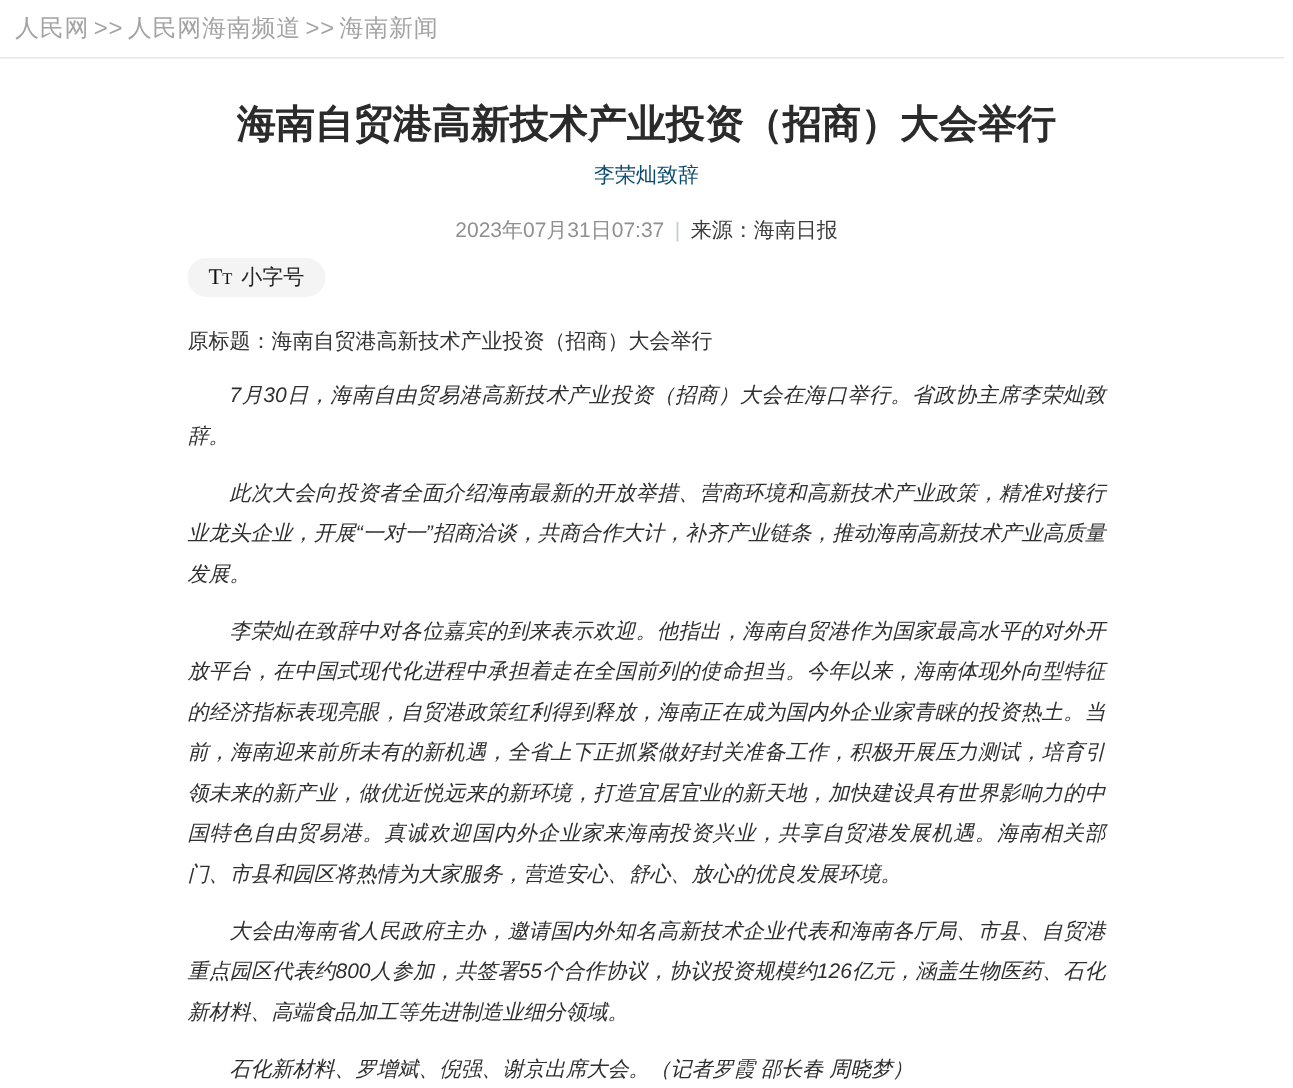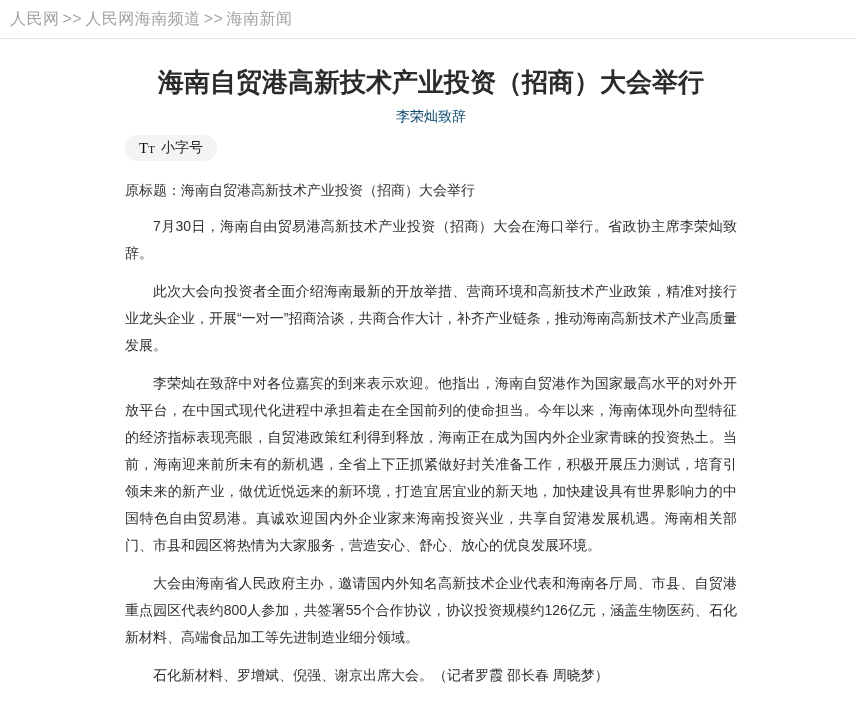--- a/index.html
+++ b/index.html
@@ -96,20 +96,21 @@
   .font-size-pill .t-big { font-size: 15px; }
   .font-size-pill .t-small { font-size: 11px; }
   
   .original-title {
     margin-top: 21px;
     font-size: 14px;
     color: #333333;
   }
   .article-body {
     margin-top: 13px;
+    font-style: italic;
   }
   .article-body p {
     margin: 0 0 11px 0;
     font-size: 14px;
     line-height: 27px;
     color: #2f2f2f;
     text-indent: 2em;
     text-align: justify;
   }
 </style>
@@ -120,20 +121,23 @@
   <a>人民网</a><span class="sep">&gt;&gt;</span><a>人民网海南频道</a><span class="sep">&gt;&gt;</span><a>海南新闻</a>
 </div>
 <hr class="top-divider">
 
 <div class="content">
 
   <h1 class="article-title">海南自贸港高新技术产业投资（招商）大会举行</h1>
 
   <div class="article-subtitle">李荣灿致辞</div>
 
+  <div class="article-meta">
+    <span>2023年07月31日07:37</span><span class="meta-sep">|</span><span class="source-label">来源：</span><span class="source-name">海南日报</span>
+  </div>
 
   <div class="toolbar">
     <button class="font-size-pill">
       <span class="tt"><span class="t-big">T</span><span class="t-small">T</span></span>
       <span>小字号</span>
     </button>
   </div>
 
   <div class="original-title">
     <span>原标题：</span><span>海南自贸港高新技术产业投资（招商）大会举行</span>

